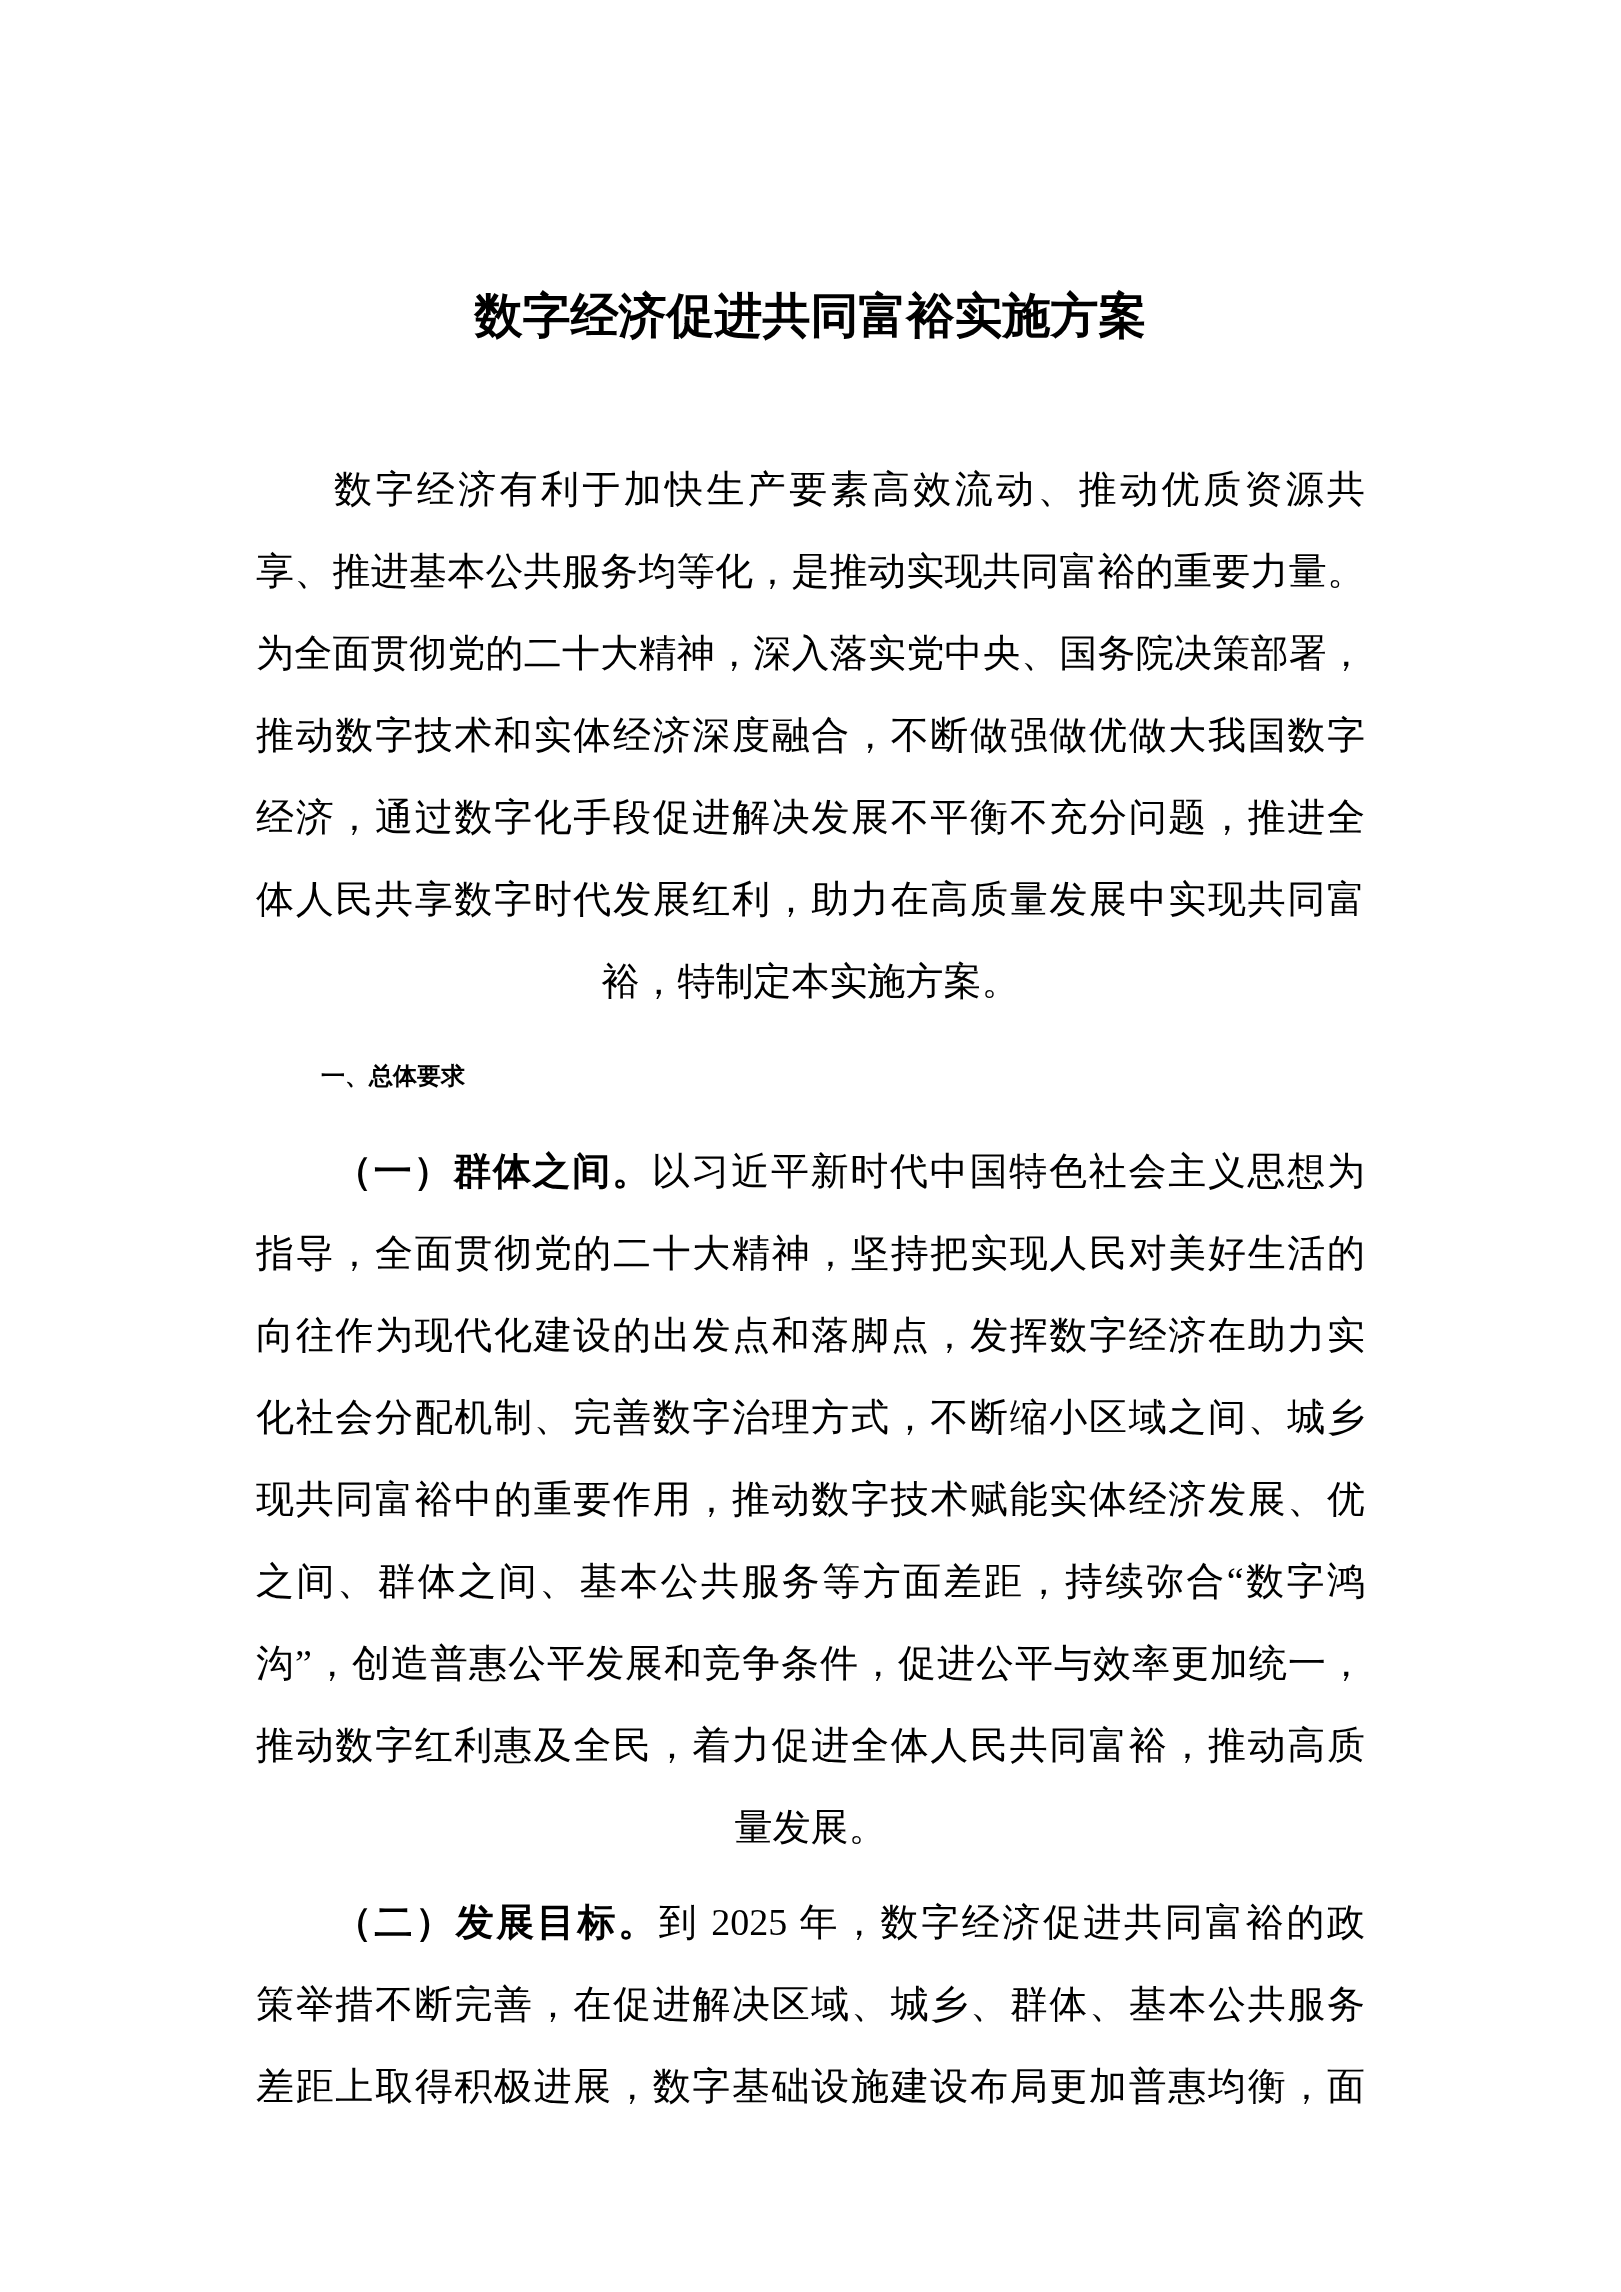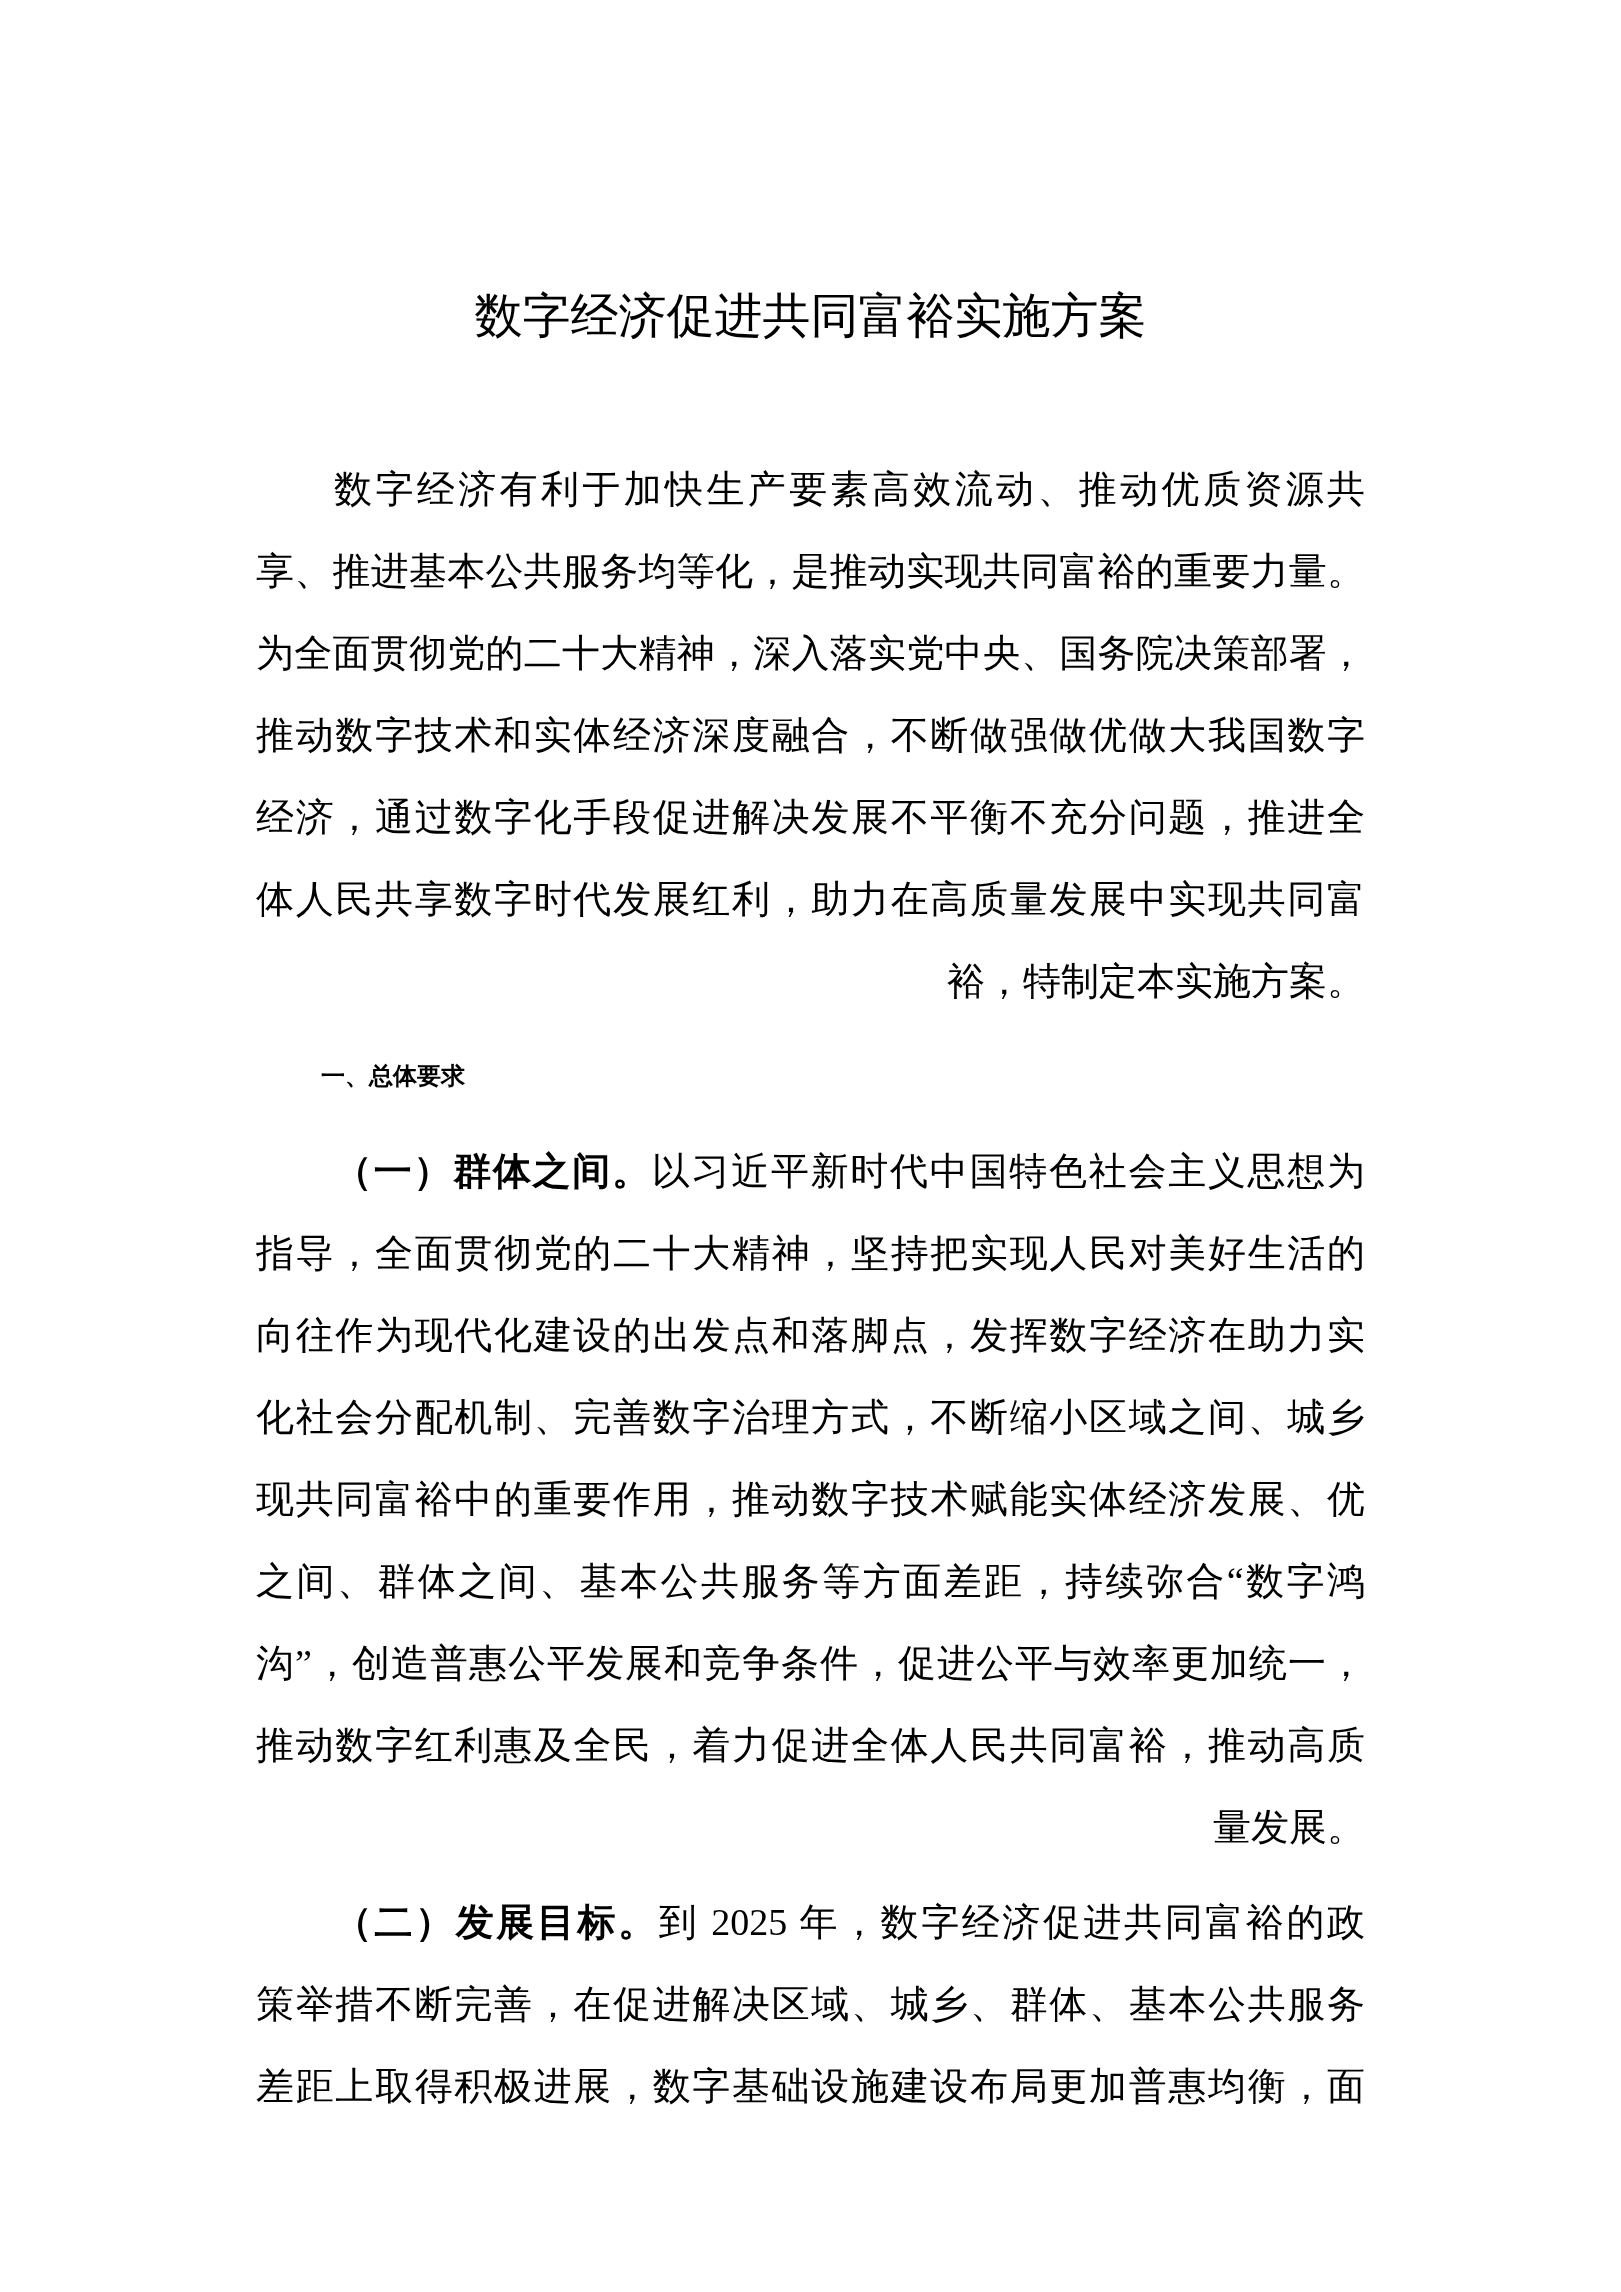--- a/index.html
+++ b/index.html
@@ -14,31 +14,31 @@
     font-family: "Liberation Serif", "DejaVu Serif", serif;
     padding: 0 243px;
     overflow: hidden;
   }
   .title {
     margin: 0;
     padding-top: 284px;
     text-align: center;
     font-size: 48px;
     line-height: 63px;
-    font-weight: normal;
+    font-weight: bold;
     font-family: "Liberation Serif", "DejaVu Serif", serif;
   }
   .doc-body { margin-top: 101px; }
   .paragraph { margin: 13px; padding: 0; }
   .line {
     font-size: 38px;
     line-height: 82px;
     height: 82px;
     overflow: hidden;
-    text-align: right;
+    text-align: center;
   }
   .line.indent { text-indent: 78px; }
   .line.justify {
     text-align: justify;
     text-align-last: justify;
     text-justify: inter-character;
   }
   .heading {
     font-family: "Liberation Sans", "DejaVu Sans", sans-serif;
     font-size: 24px;

